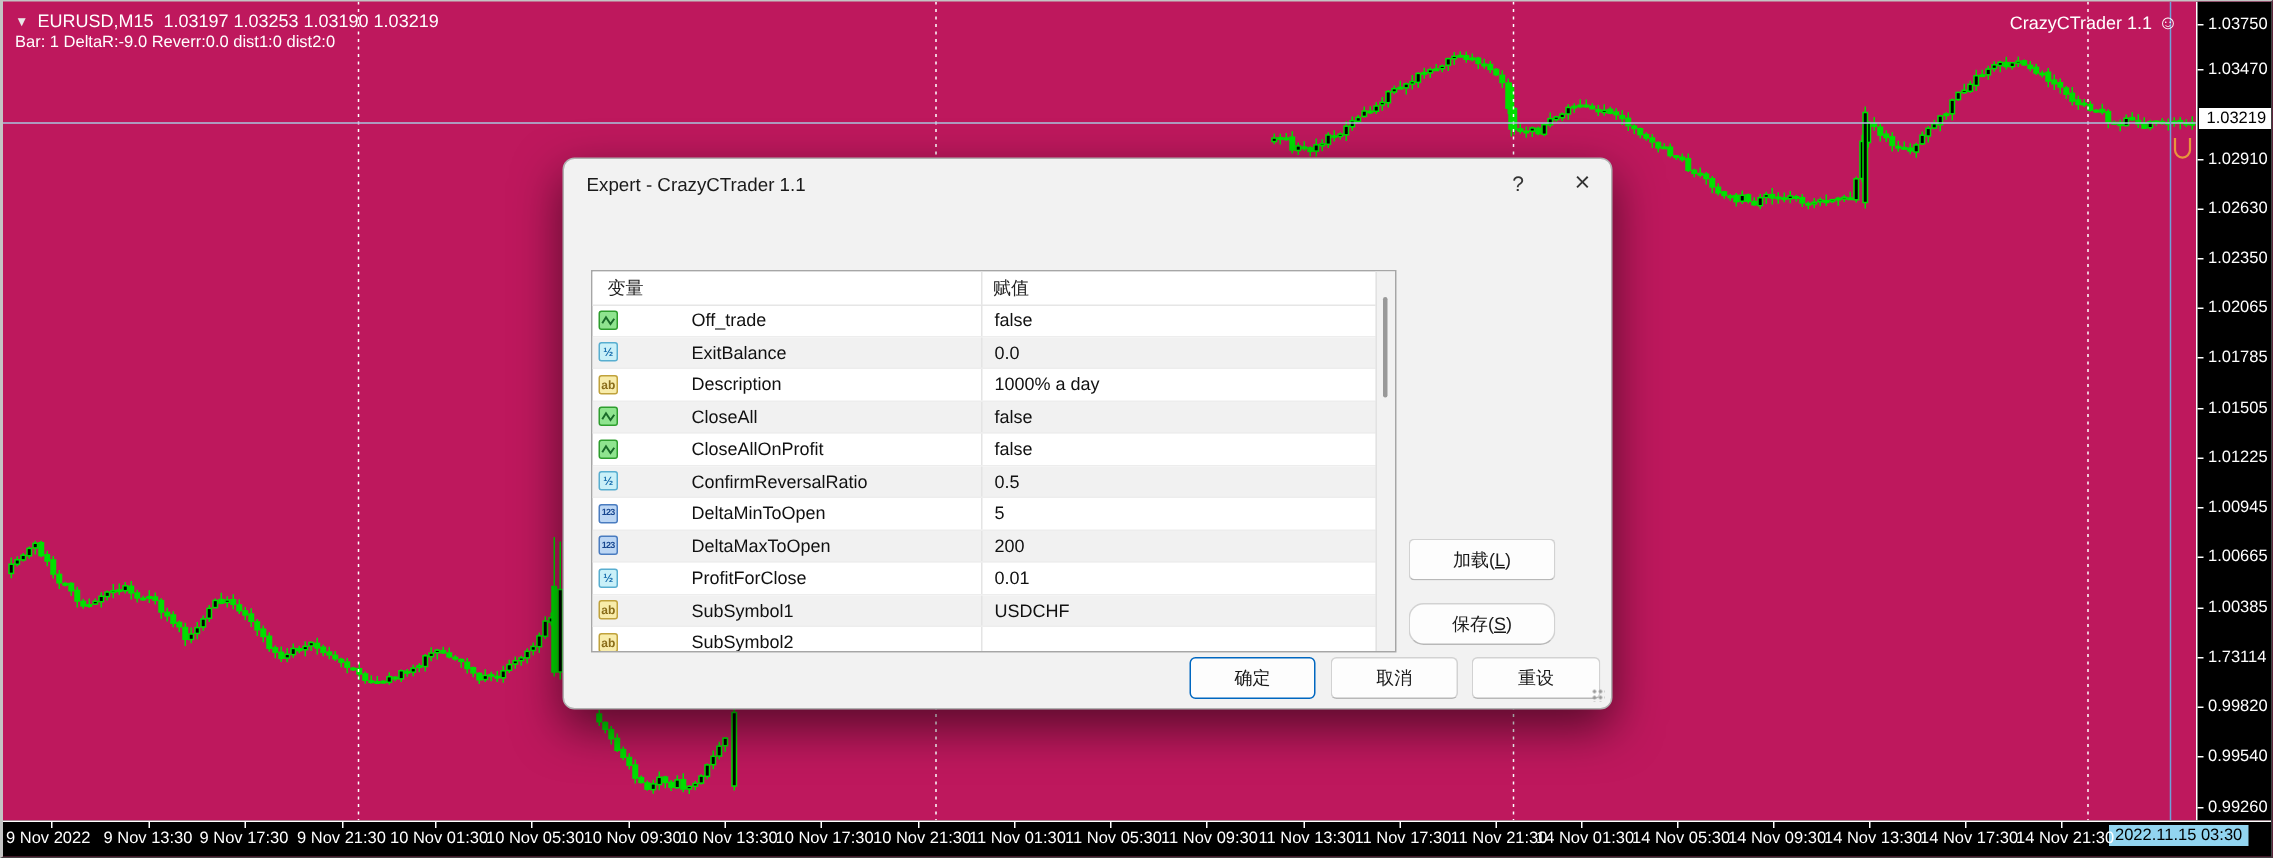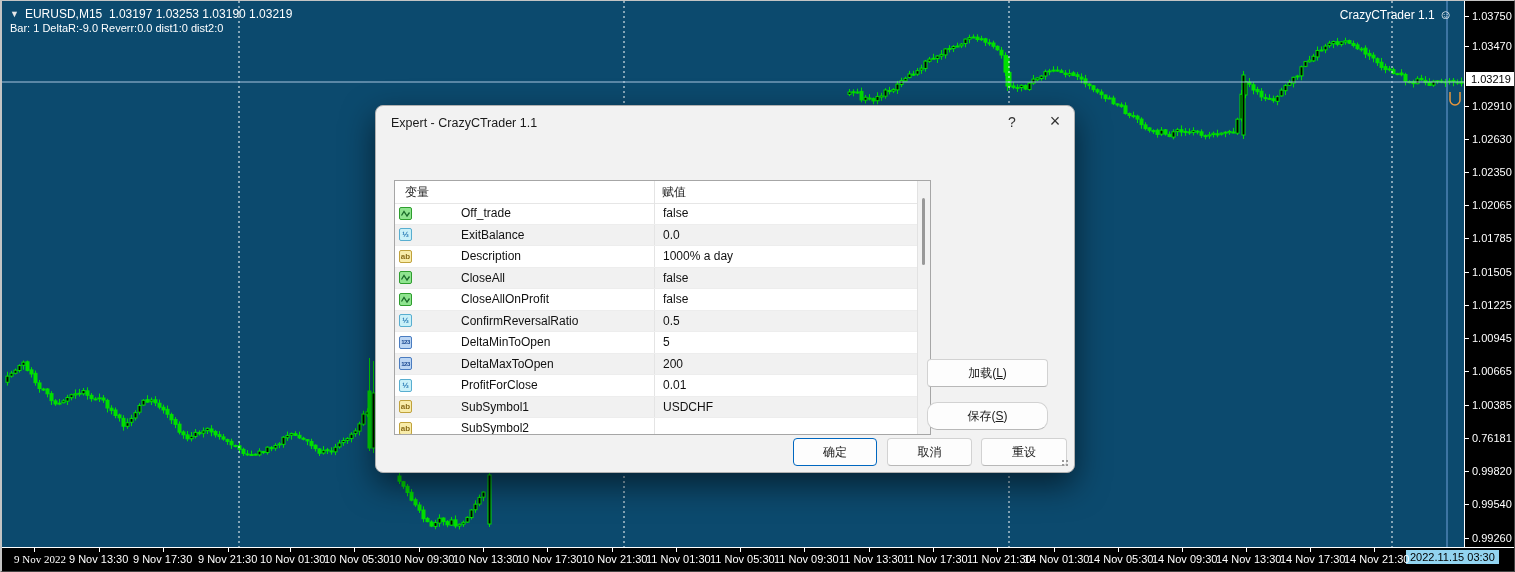--- a/index.html
+++ b/index.html
@@ -1,16 +1,16 @@
 <!DOCTYPE html>
 <html><head>
 <meta charset="utf-8">
 <style>
   html,body{margin:0;padding:0;background:#222;}
-  #app{position:relative;width:1515px;height:572px;background:#0c4a6e;overflow:hidden;
+  #app{position:relative;width:1515px;height:572px;background:#be185d;overflow:hidden;
        font-family:"Liberation Sans",sans-serif;
        border-top:1px solid #c4c4c4;border-left:2px solid #c4c4c4;border-right:1px solid #444;border-bottom:1px solid #444;
        box-sizing:border-box;}
   
   #chart{position:absolute;left:0;top:0;width:1462px;height:546px;}
   #candles-svg{position:absolute;left:0;top:0;}
   .ohlc-line{position:absolute;left:8px;top:6px;color:#fff;font-size:12px;white-space:pre;z-index:3;}
   .info-line{position:absolute;left:8px;top:21px;color:#fff;font-size:11px;white-space:pre;z-index:3;}
   .tri{display:inline-block;font-size:9px;vertical-align:1px;margin-right:6px;color:#e8e8e8;}
   #watermark{position:absolute;right:12px;top:6px;color:#fff;font-size:12px;z-index:3;}
@@ -48,21 +48,21 @@
          font-weight:bold;box-sizing:border-box;}
   .picon.bool{background:#8fe48f;border:1px solid #2e9e2e;}
   .picon.double{background:#c9f0f8;border:1px solid #58aed0;color:#1a6fae;font-size:8px;}
   .picon.int{background:#bcd6f4;border:1px solid #4a7cc0;color:#17468f;font-size:6px;letter-spacing:-0.5px;}
   .picon.string{background:#f8ecaa;border:1px solid #c0a23c;color:#8a6d1a;font-size:8px;}
   .pname{position:absolute;left:24px;color:#111;margin-left:42px;}
   .pval{position:absolute;left:259px;top:0;bottom:0;width:254px;border-left:1px solid #e4e4e4;display:flex;align-items:center;
         padding-left:8px;color:#111;}
   .tbl-scrollbar{position:absolute;top:0;right:0;bottom:0;width:12px;background:#f2f2f2;border-left:1px solid #e2e2e2;}
   .thumb{position:absolute;left:4px;top:17px;width:3px;height:67px;background:#999;border-radius:2px;}
-  .side-btn{position:absolute;left:551px;width:121px;height:28px;background:#fdfdfd;border:1px solid #d2d2d2;border-bottom-color:#b8b8b8;
+  .side-btn{position:absolute;left:563px;width:98px;height:28px;background:#fdfdfd;border:1px solid #d2d2d2;border-bottom-color:#b8b8b8;
             border-radius:4px;font-size:12px;color:#1a1a1a;font-family:"Liberation Sans",sans-serif;cursor:pointer;}
   #btn-load{top:253px;} #btn-save{top:296px;border-radius:10px;}
   .bottom-btn{position:absolute;top:332px;height:28px;background:#fdfdfd;border:1px solid #d2d2d2;border-bottom-color:#b8b8b8;
               border-radius:4px;font-size:12px;color:#1a1a1a;font-family:"Liberation Sans",sans-serif;cursor:pointer;}
   #btn-ok{left:417px;width:84px;border:1px solid #0067c0;}
   #btn-cancel{left:511px;width:85px;}
   #btn-reset{left:605px;width:86px;}
   .grip{position:absolute;right:4px;bottom:4px;width:9px;height:9px;
         background-image:radial-gradient(circle,#9a9a9a 1px,transparent 1.2px);background-size:4px 4px;}
 </style>
@@ -650,33 +650,33 @@
       <div class="p-label" style="top: 271px;">1.01505</div>
       <div class="p-tick" style="top: 304px;"></div>
       <div class="p-label" style="top: 304px;">1.01225</div>
       <div class="p-tick" style="top: 337px;"></div>
       <div class="p-label" style="top: 337px;">1.00945</div>
       <div class="p-tick" style="top: 370px;"></div>
       <div class="p-label" style="top: 370px;">1.00665</div>
       <div class="p-tick" style="top: 404px;"></div>
       <div class="p-label" style="top: 404px;">1.00385</div>
       <div class="p-tick" style="top: 437px;"></div>
-      <div class="p-label" style="top: 437px;">0.76181</div>
+      <div class="p-label" style="top: 437px;">1.73114</div>
       <div class="p-tick" style="top: 470px;"></div>
       <div class="p-label" style="top: 470px;">0.99820</div>
       <div class="p-tick" style="top: 503px;"></div>
       <div class="p-label" style="top: 503px;">0.99540</div>
       <div class="p-tick" style="top: 537px;"></div>
       <div class="p-label" style="top: 537px;">0.99260</div>
     </div>
 
   <div id="time-axis">
     <div id="time-highlight" style="left: 1404px; background: rgb(146, 212, 240);">2022.11.15 03:30</div>
   <div class="t-tick" style="left: 32px;"></div>
-      <div class="t-label" style="left: 12px; font-family: Liberation Serif, serif;">9 Nov 2022</div>
+      <div class="t-label" style="left: 2px;">9 Nov 2022</div>
       <div class="t-tick" style="left: 97px;"></div>
       <div class="t-label" style="left: 67px;">9 Nov 13:30</div>
       <div class="t-tick" style="left: 161px;"></div>
       <div class="t-label" style="left: 131px;">9 Nov 17:30</div>
       <div class="t-tick" style="left: 226px;"></div>
       <div class="t-label" style="left: 196px;">9 Nov 21:30</div>
       <div class="t-tick" style="left: 288px;"></div>
       <div class="t-label" style="left: 258px;">10 Nov 01:30</div>
       <div class="t-tick" style="left: 352px;"></div>
       <div class="t-label" style="left: 322px;">10 Nov 05:30</div>

